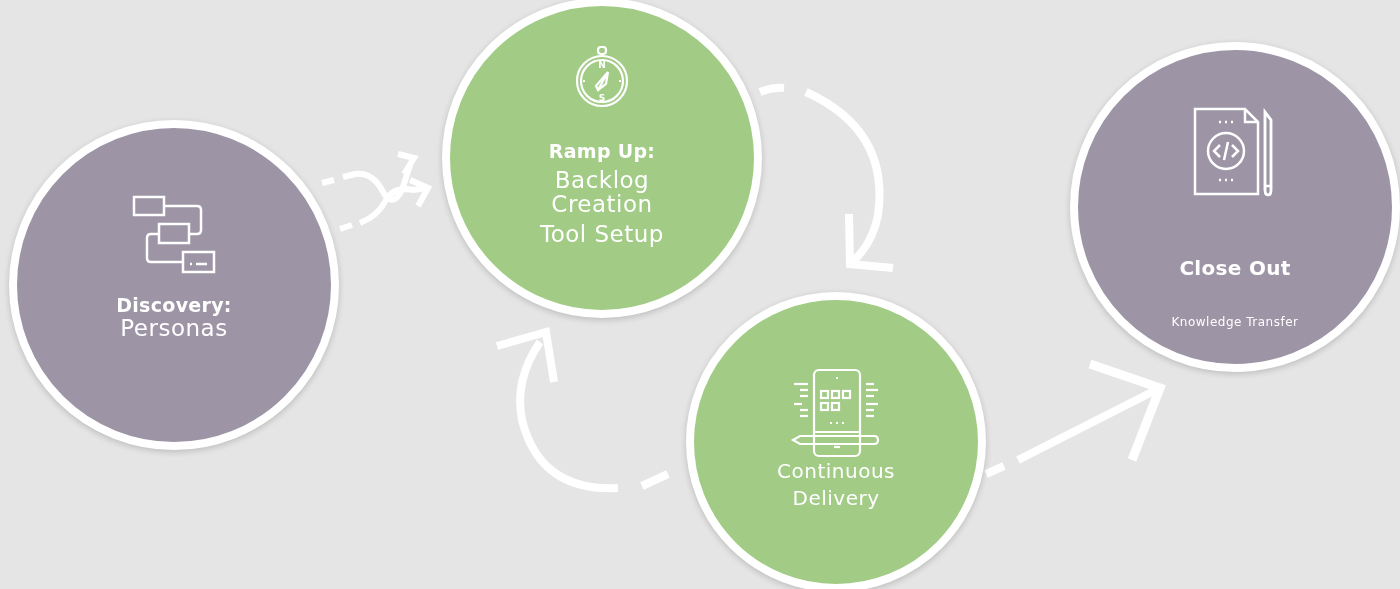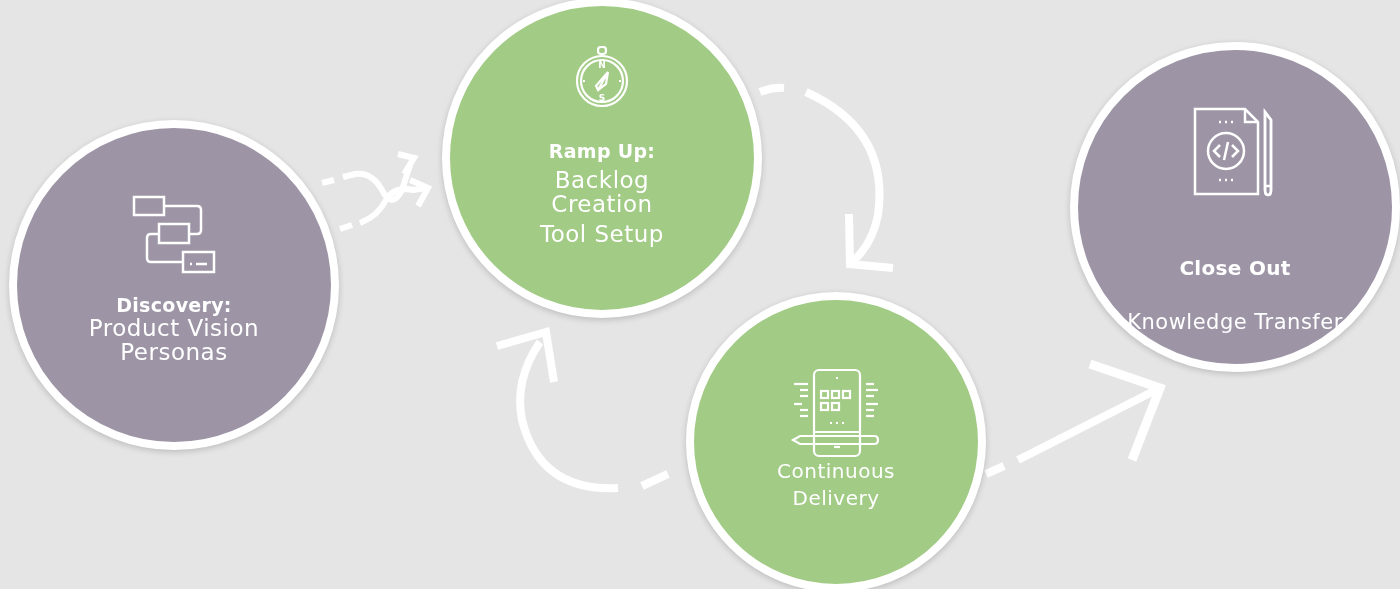--- a/index.html
+++ b/index.html
@@ -36,21 +36,21 @@
   #c-rampup .gap { height: 6px; }
 
   #c-delivery { left: 686px; top: 292px; width: 300px; height: 300px; }
   #c-delivery .icon { margin-top: 68px; }
   #c-delivery .line { font-size: 20px; line-height: 27px; }
   #c-delivery .first { }
 
   #c-closeout { left: 1070px; top: 42px; width: 330px; height: 330px; gap: 28px; }
   #c-closeout .icon { margin-top: 56px; }
   #c-closeout .title { margin-top: 30px; font-size: 20px; }
-  #c-closeout .line { font-size: 21px; line-height: 28px; }
+  #c-closeout .line { font-size: 12px; line-height: 28px; }
 </style>
 </head>
 <body>
 
 <div class="stage">
 
   <svg class="connectors" width="1400" height="589">
     <g fill="none" stroke="#ffffff" stroke-width="8" stroke-linecap="butt" stroke-linejoin="miter">
 
       <g>
@@ -86,21 +86,20 @@
         <rect x="3" y="3" width="30" height="18"></rect>
         <path d="M33 12 H66 Q70 12 70 16 V36 Q70 40 66 40 H58"></path>
         <rect x="28" y="30" width="30" height="19"></rect>
         <path d="M28 40 H20 Q16 40 16 44 V64 Q16 68 20 68 H52"></path>
         <rect x="52" y="58" width="31" height="20"></rect>
         <line x1="59" y1="70" x2="61" y2="70"></line>
         <line x1="65" y1="70" x2="76" y2="70"></line>
       </g>
     </svg>
     <div class="title">Discovery:</div>
-    <div class="line">Product Vision</div>
     <div class="line">Personas</div>
   </div>
 
   <div class="circle green" id="c-rampup">
     <svg class="icon" width="56" height="62" viewBox="0 0 56 62">
       <g fill="none" stroke="#ffffff" stroke-width="2.2">
         <rect x="24" y="1" width="8" height="7" rx="3"></rect>
         <circle cx="28" cy="35" r="25"></circle>
         <circle cx="28" cy="35" r="21"></circle>
         <path d="M34 26 L24 44 L22 40 Z M34 26 L32 38 L24 44"></path>

